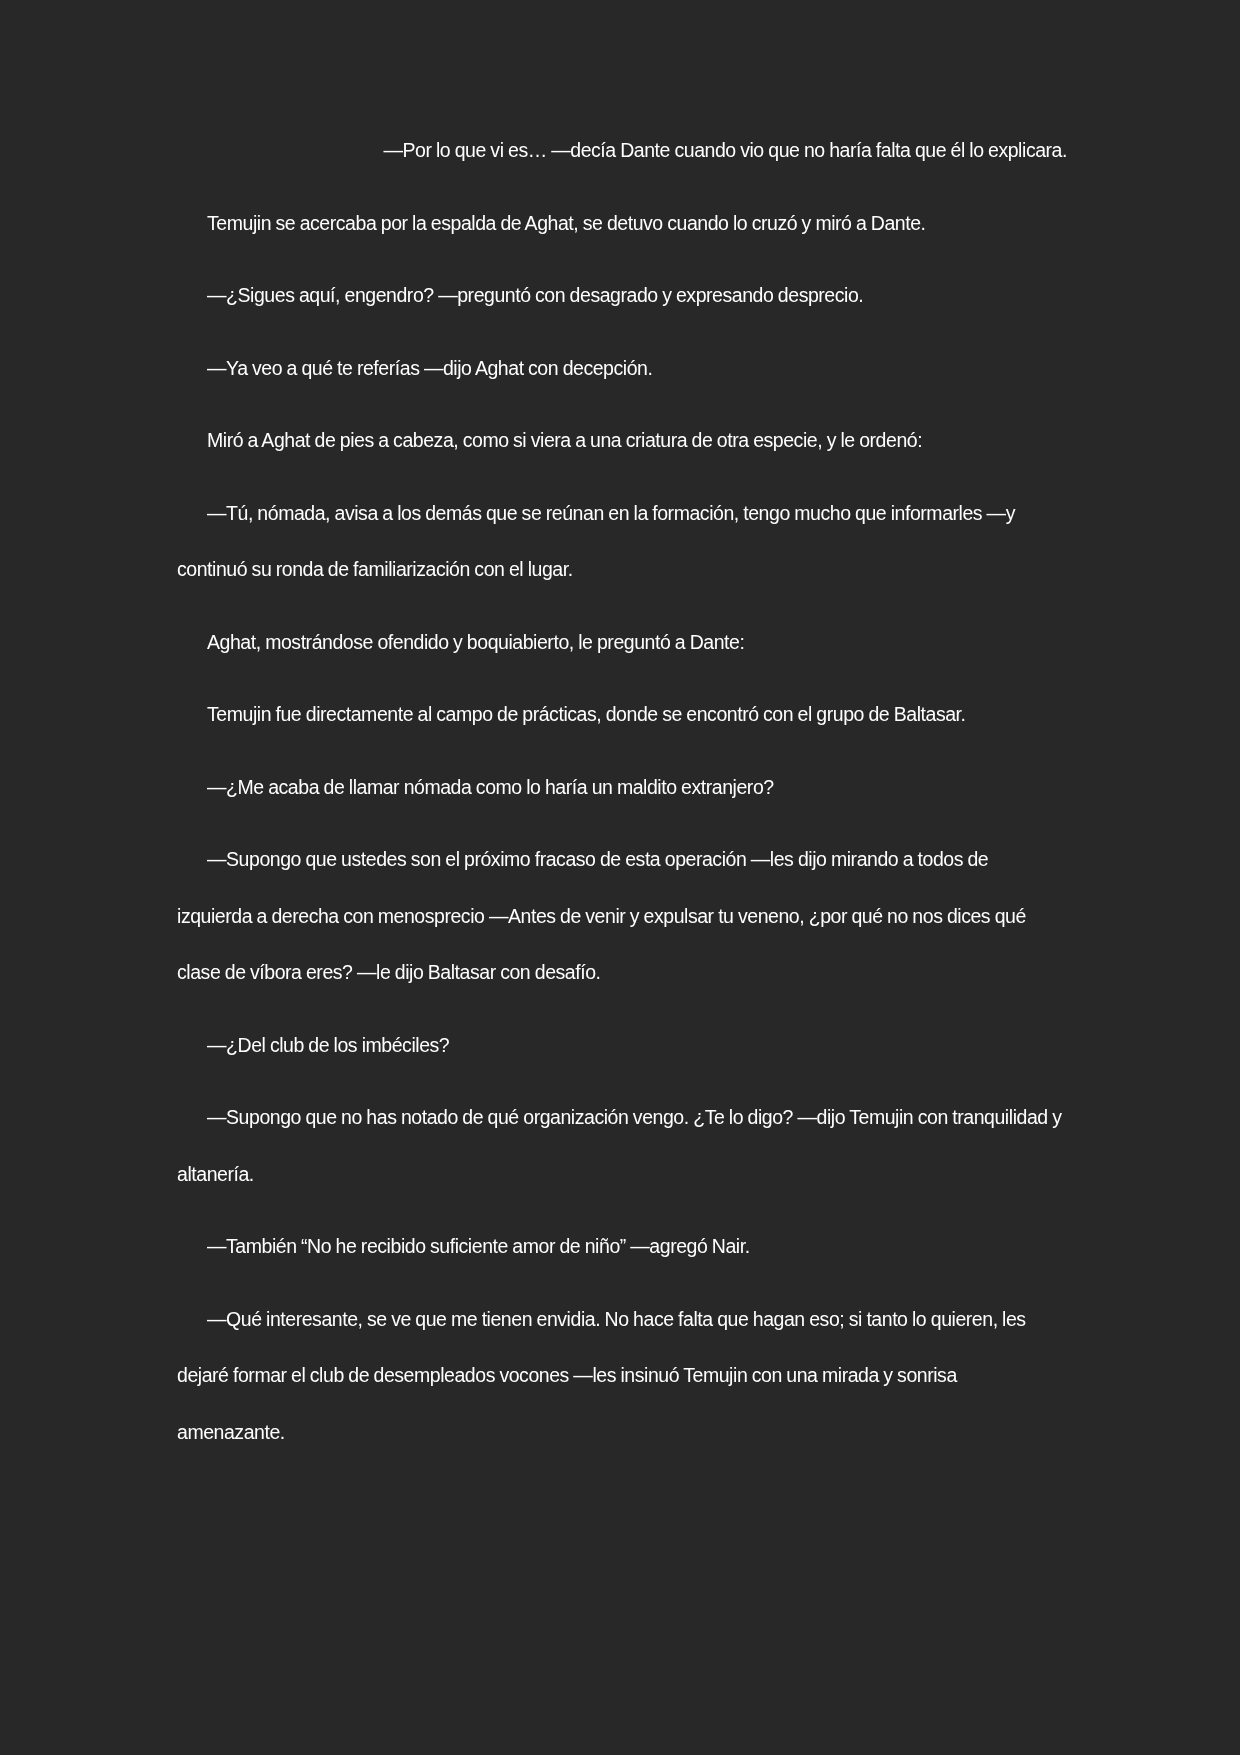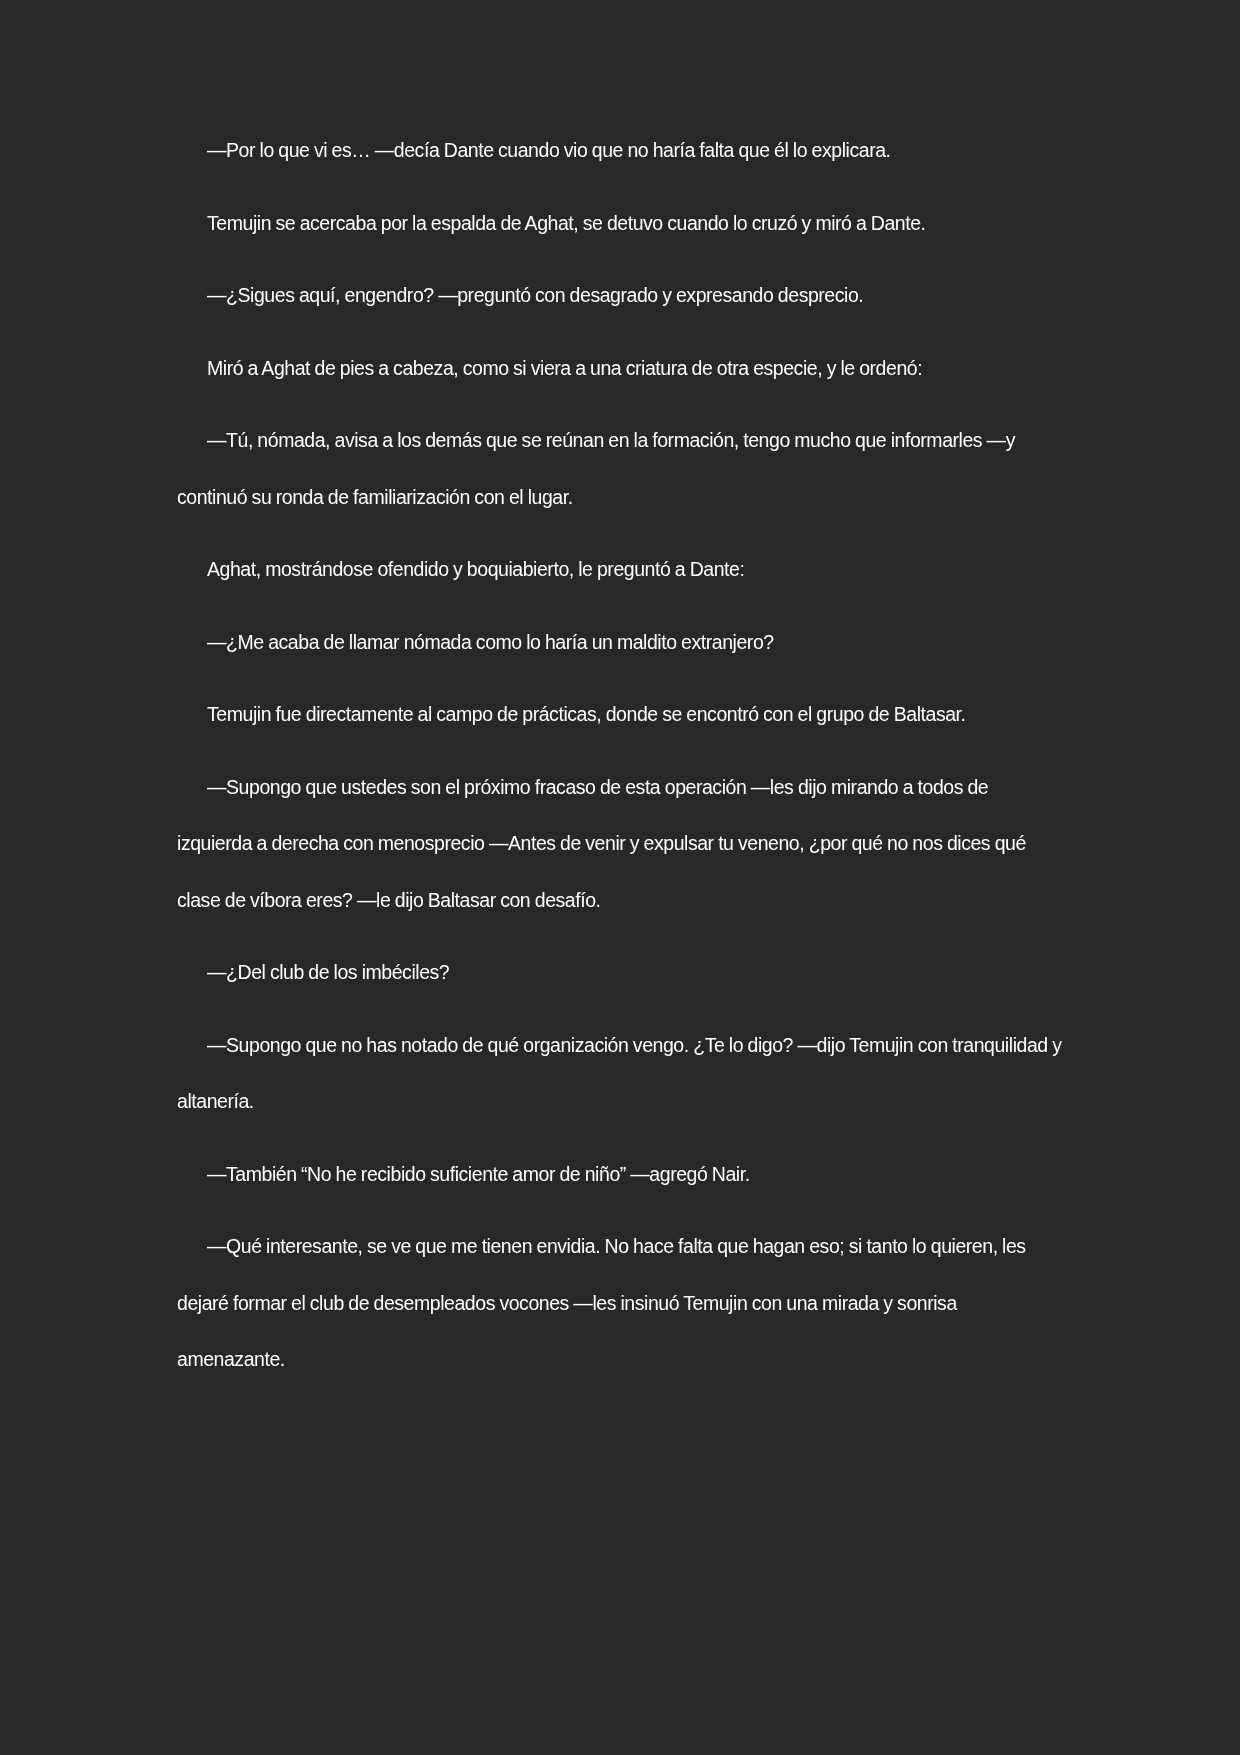--- a/index.html
+++ b/index.html
@@ -23,32 +23,33 @@
       font-size: 19.5px;
       letter-spacing: -0.45px;
       word-spacing: -0.5px;
     }
     .para {
       margin: 0 0 16px 0;
       line-height: 56.5px;
       text-indent: 30px;
       white-space: normal;
     }
-    .para.first { margin-top: -20px; }
+    .para.first { margin-top: -20px; text-align: right; }
   </style>
 </head>
 <body>
 
 <div class="page">
   <p class="para first">—Por lo que vi es… —decía Dante cuando vio que no haría falta que él lo explicara.</p>
   <p class="para">Temujin se acercaba por la espalda de Aghat, se detuvo cuando lo cruzó y miró a Dante.</p>
   <p class="para">—¿Sigues aquí, engendro? —preguntó con desagrado y expresando desprecio.</p>
+  <p class="para">—Ya veo a qué te referías —dijo Aghat con decepción.</p>
   <p class="para">Miró a Aghat de pies a cabeza, como si viera a una criatura de otra especie, y le ordenó:</p>
   <p class="para">—Tú, nómada, avisa a los demás que se reúnan en la formación, tengo mucho que informarles —y continuó su ronda de familiarización con el lugar.</p>
   <p class="para">Aghat, mostrándose ofendido y boquiabierto, le preguntó a Dante:</p>
+  <p class="para">Temujin fue directamente al campo de prácticas, donde se encontró con el grupo de Baltasar.</p>
   <p class="para">—¿Me acaba de llamar nómada como lo haría un maldito extranjero?</p>
-  <p class="para">Temujin fue directamente al campo de prácticas, donde se encontró con el grupo de Baltasar.</p>
   <p class="para">—Supongo que ustedes son el próximo fracaso de esta operación —les dijo mirando a todos de izquierda a derecha con menosprecio —Antes de venir y expulsar tu veneno, ¿por qué no nos dices qué clase de víbora eres? —le dijo Baltasar con desafío.</p>
   <p class="para">—¿Del club de los imbéciles?</p>
   <p class="para">—Supongo que no has notado de qué organización vengo. ¿Te lo digo? —dijo Temujin con tranquilidad y altanería.</p>
   <p class="para">—También “No he recibido suficiente amor de niño” —agregó Nair.</p>
   <p class="para">—Qué interesante, se ve que me tienen envidia. No hace falta que hagan eso; si tanto lo quieren, les dejaré formar el club de desempleados vocones —les insinuó Temujin con una mirada y sonrisa amenazante.</p>
 </div>
 
 </body></html>

